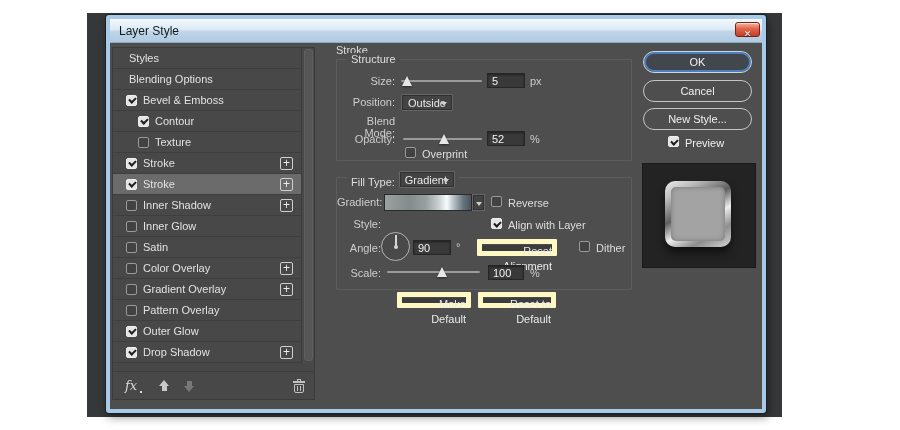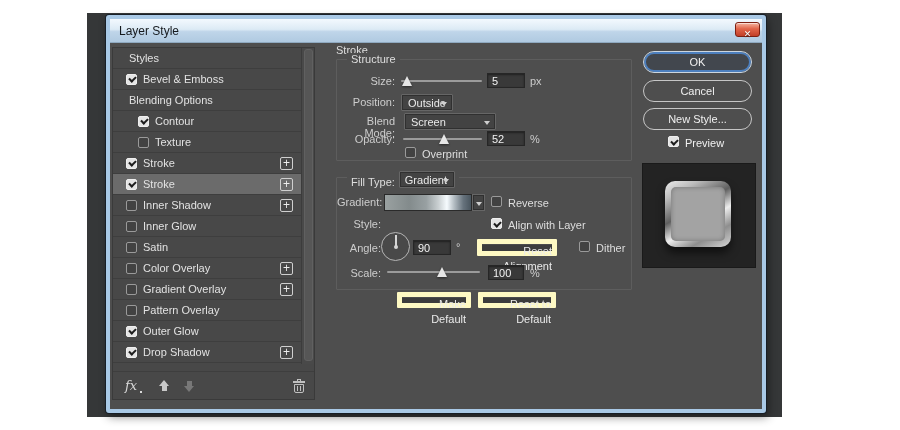--- a/index.html
+++ b/index.html
@@ -144,26 +144,26 @@
       </div>
     </div>
 
     <div class="client">
 
       <div class="sidebar">
         <div class="rows">
           <div class="row nocheck">
             <span class="lbl">Styles</span>
           </div>
-          <div class="row">
-            <span class="cb on"></span>
-            <span class="lbl">Bevel &amp; Emboss</span>
-          </div>
           <div class="row nocheck">
             <span class="lbl">Blending Options</span>
+          </div>
+          <div class="row">
+            <span class="cb on"></span>
+            <span class="lbl">Bevel &amp; Emboss</span>
           </div>
           <div class="row indent">
             <span class="cb on"></span>
             <span class="lbl">Contour</span>
           </div>
           <div class="row indent">
             <span class="cb"></span>
             <span class="lbl">Texture</span>
           </div>
           <div class="row">
@@ -247,24 +247,20 @@
         <input class="val" style="left: 150px; top: 13px;" value="5">
         <span class="unit" style="left:193px;top:15px">px</span>
 
         <span class="flabel" style="top:36px">Position:</span>
         <div class="dd" style="left:64px;top:34px;width:52px">
           <span class="dtext">Outside</span>
           <span class="caret"></span>
         </div>
 
         <span class="flabel" style="top:55px">Blend Mode:</span>
-        <div class="dd" style="left:67px;top:53px;width:92px">
-          <span class="dtext">Screen</span>
-          <span class="caret"></span>
-        </div>
 
         <span class="flabel" style="top:73px">Opacity:</span>
         <div class="slider" style="left:66px;top:72px;width:79px">
           <div class="track"></div>
           <div class="sthumb" style="left:52%"></div>
         </div>
         <input class="val" style="left: 150px; top: 71px;" value="52">
         <span class="unit" style="left:193px;top:73px">%</span>
 
         <span class="cb fcb" style="left:68px;top:87px"></span>

